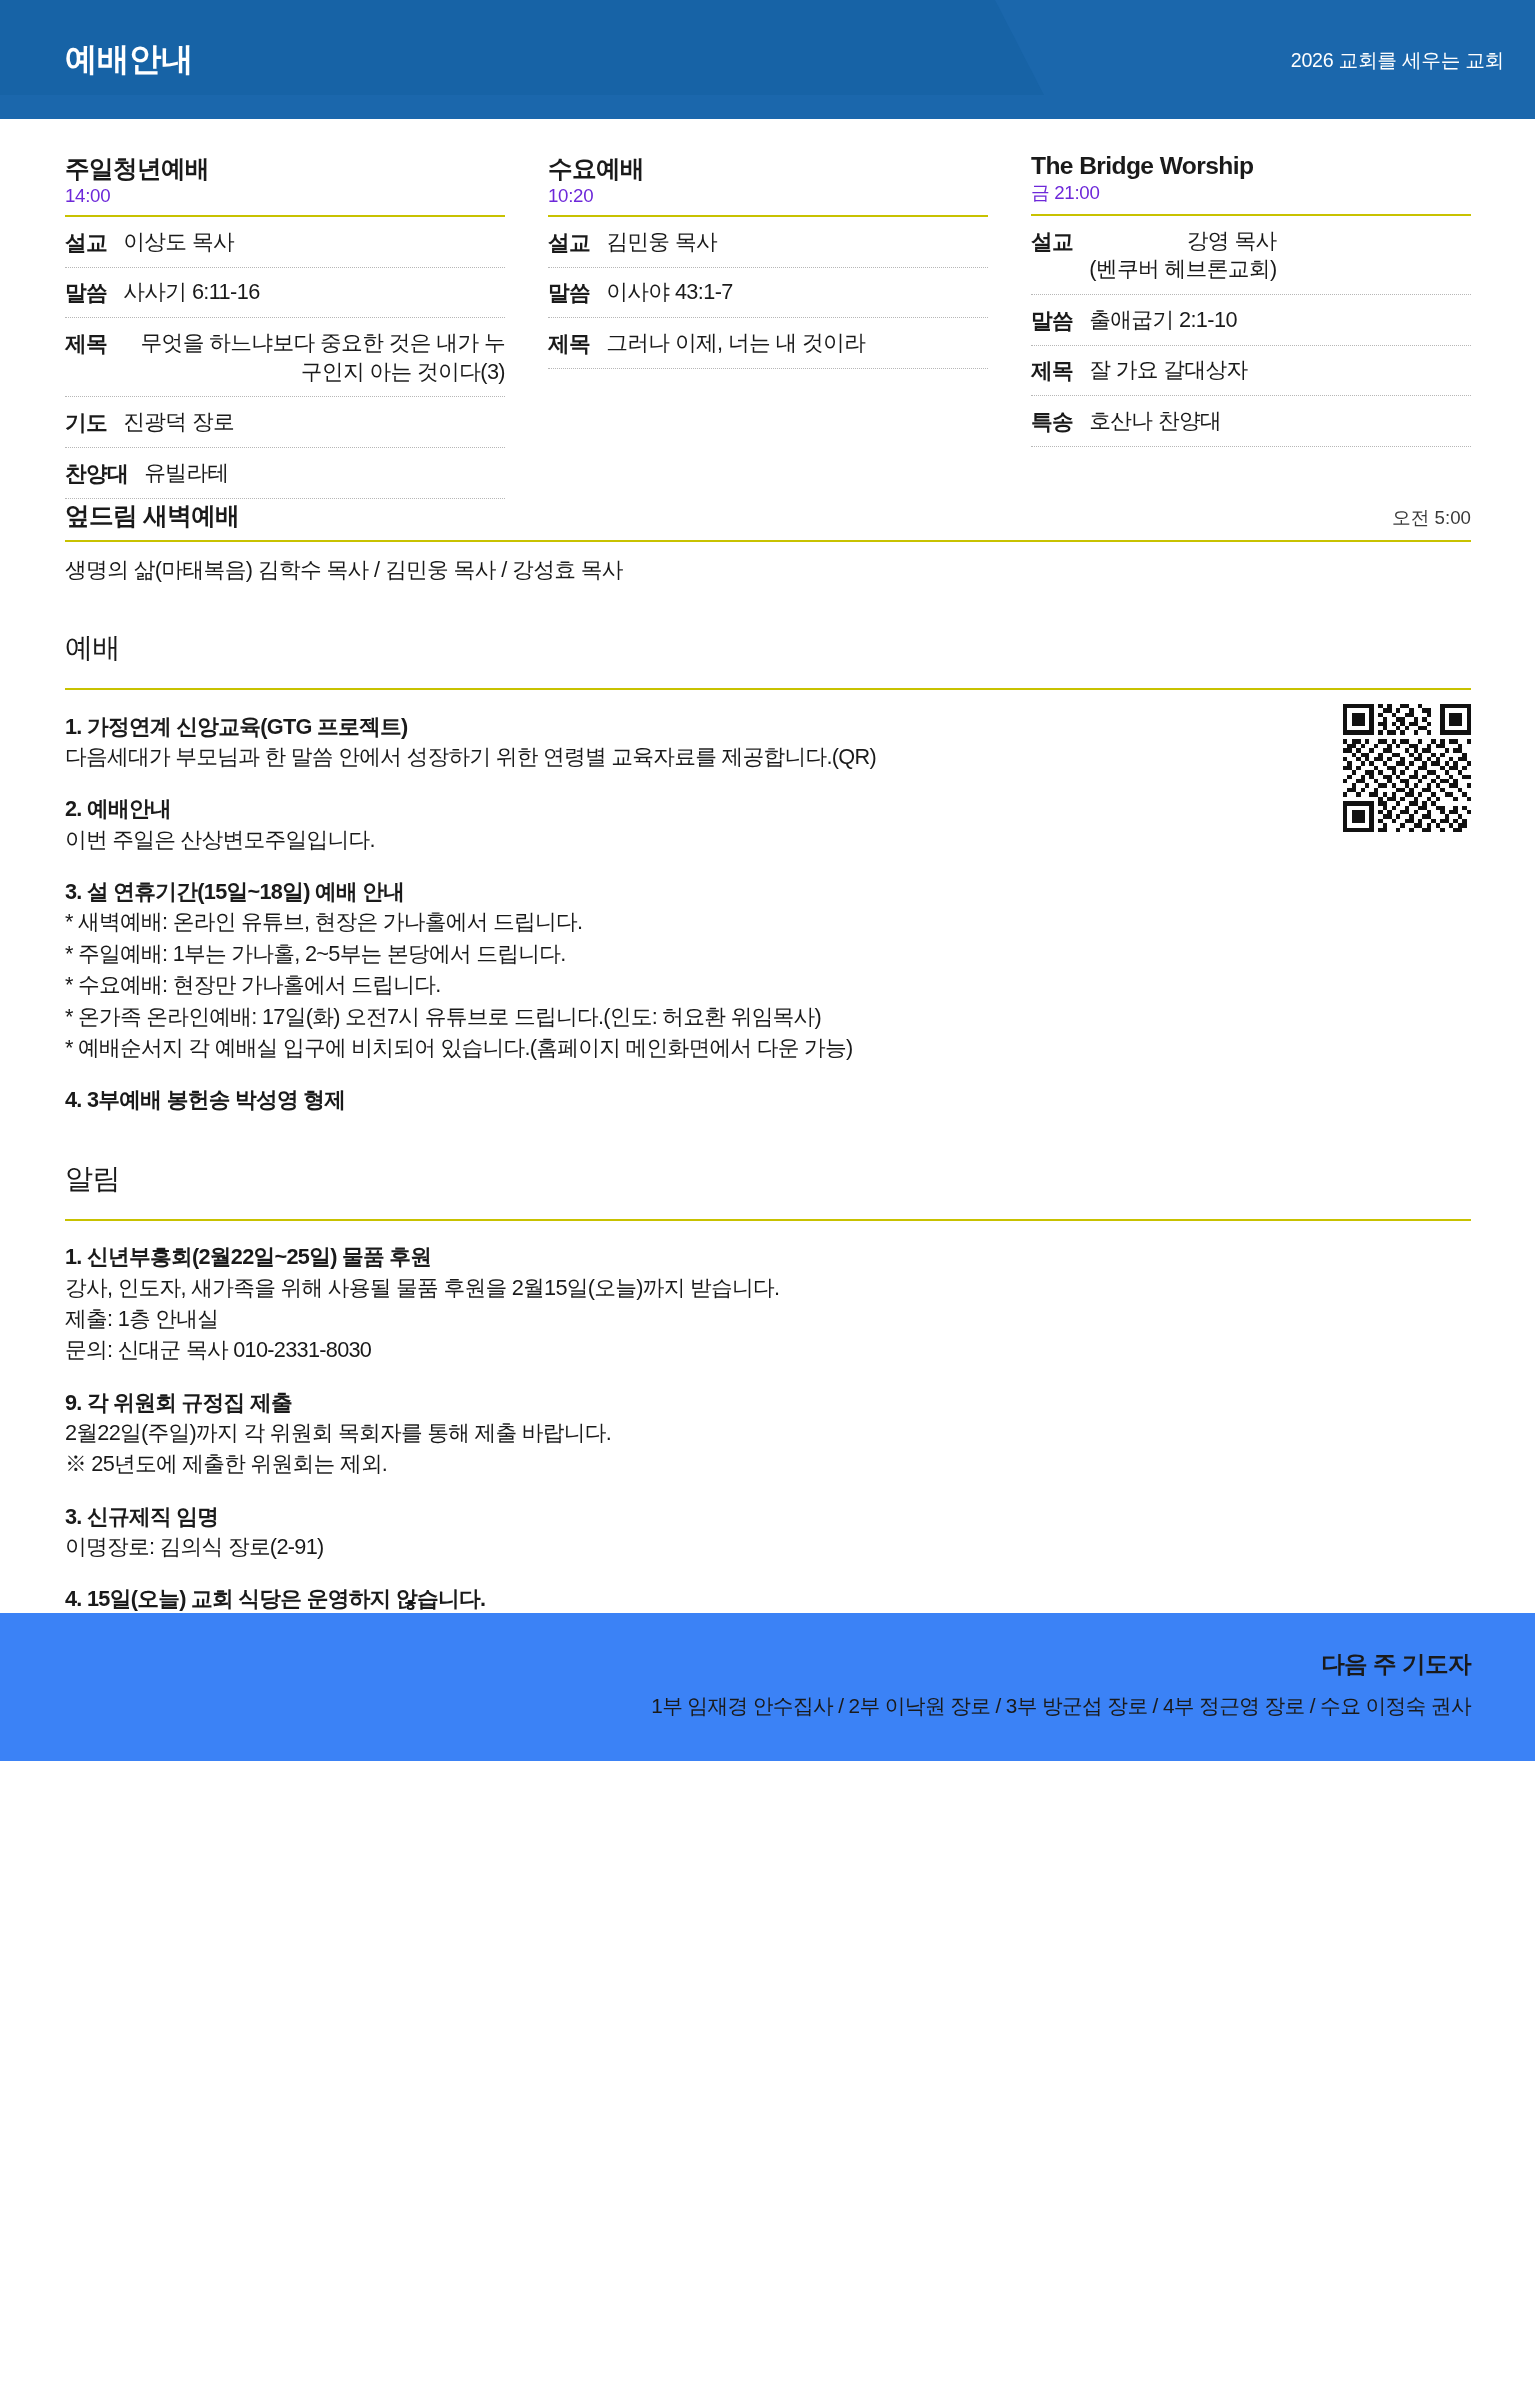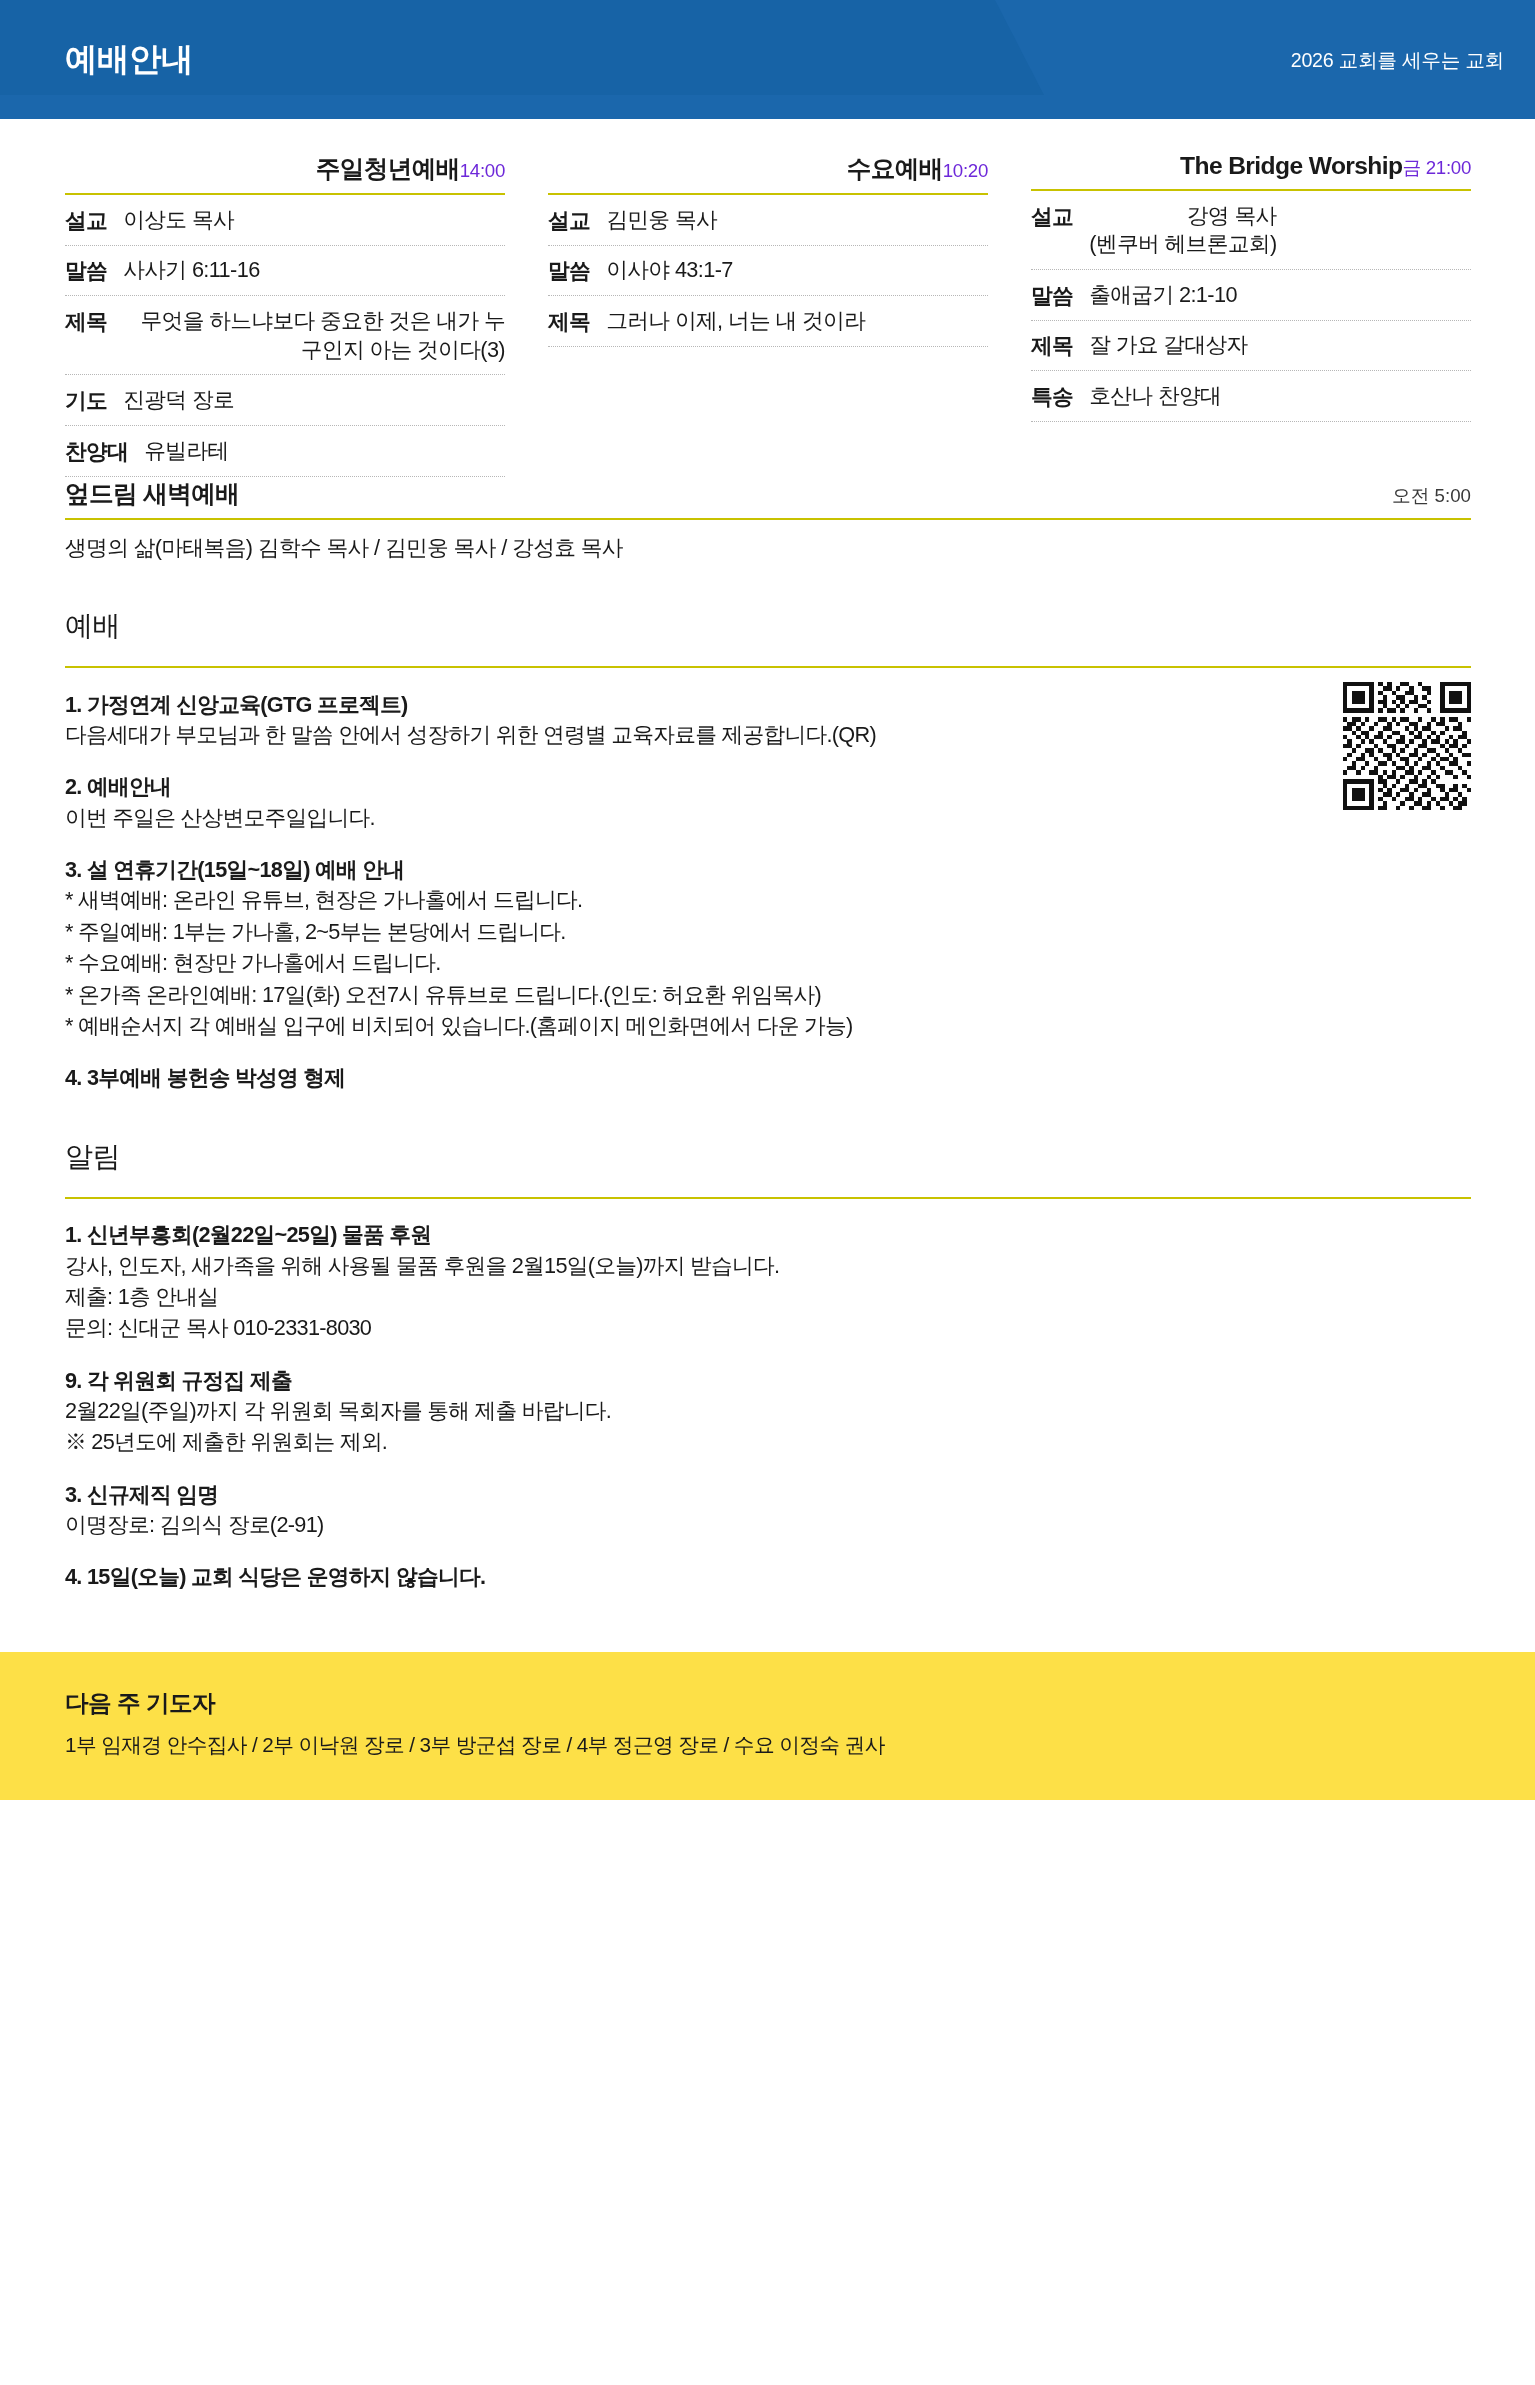--- a/index.html
+++ b/index.html
@@ -74,20 +74,21 @@
     gap: 43px;
     margin-top: 33px;
   }
   .svc-col { flex: 1 1 0; min-width: 0; }
   .svc-head {
     display: flex;
     align-items: baseline;
     justify-content: flex-end;
     border-bottom: 2.5px solid #c8c200;
     padding-bottom: 7.9px;
+    flex-direction: column;
   }
   .svc-title {
     font-size: 24.6px;
     font-weight: bold;
     letter-spacing: -0.6px;
   }
   .svc-time {
     font-size: 18.7px;
     color: #6d28d9;
     letter-spacing: -0.3px;
@@ -166,24 +167,24 @@
   .qr {
     position: absolute;
     right: 0;
     top: -7.9px;
     width: 128px;
     height: 128px;
   }
 
   
   .footer {
-    margin-top: 61px;
-    background: #fde047;
+    background: #3b82f6;
     padding: 35px 65px 41px 65px;
     box-sizing: border-box;
+    text-align: right;
   }
   .footer-title {
     font-size: 23.6px;
     font-weight: bold;
     letter-spacing: -0.6px;
   }
   .footer-body {
     margin-top: 11.8px;
     font-size: 20.7px;
     letter-spacing: -0.6px;

